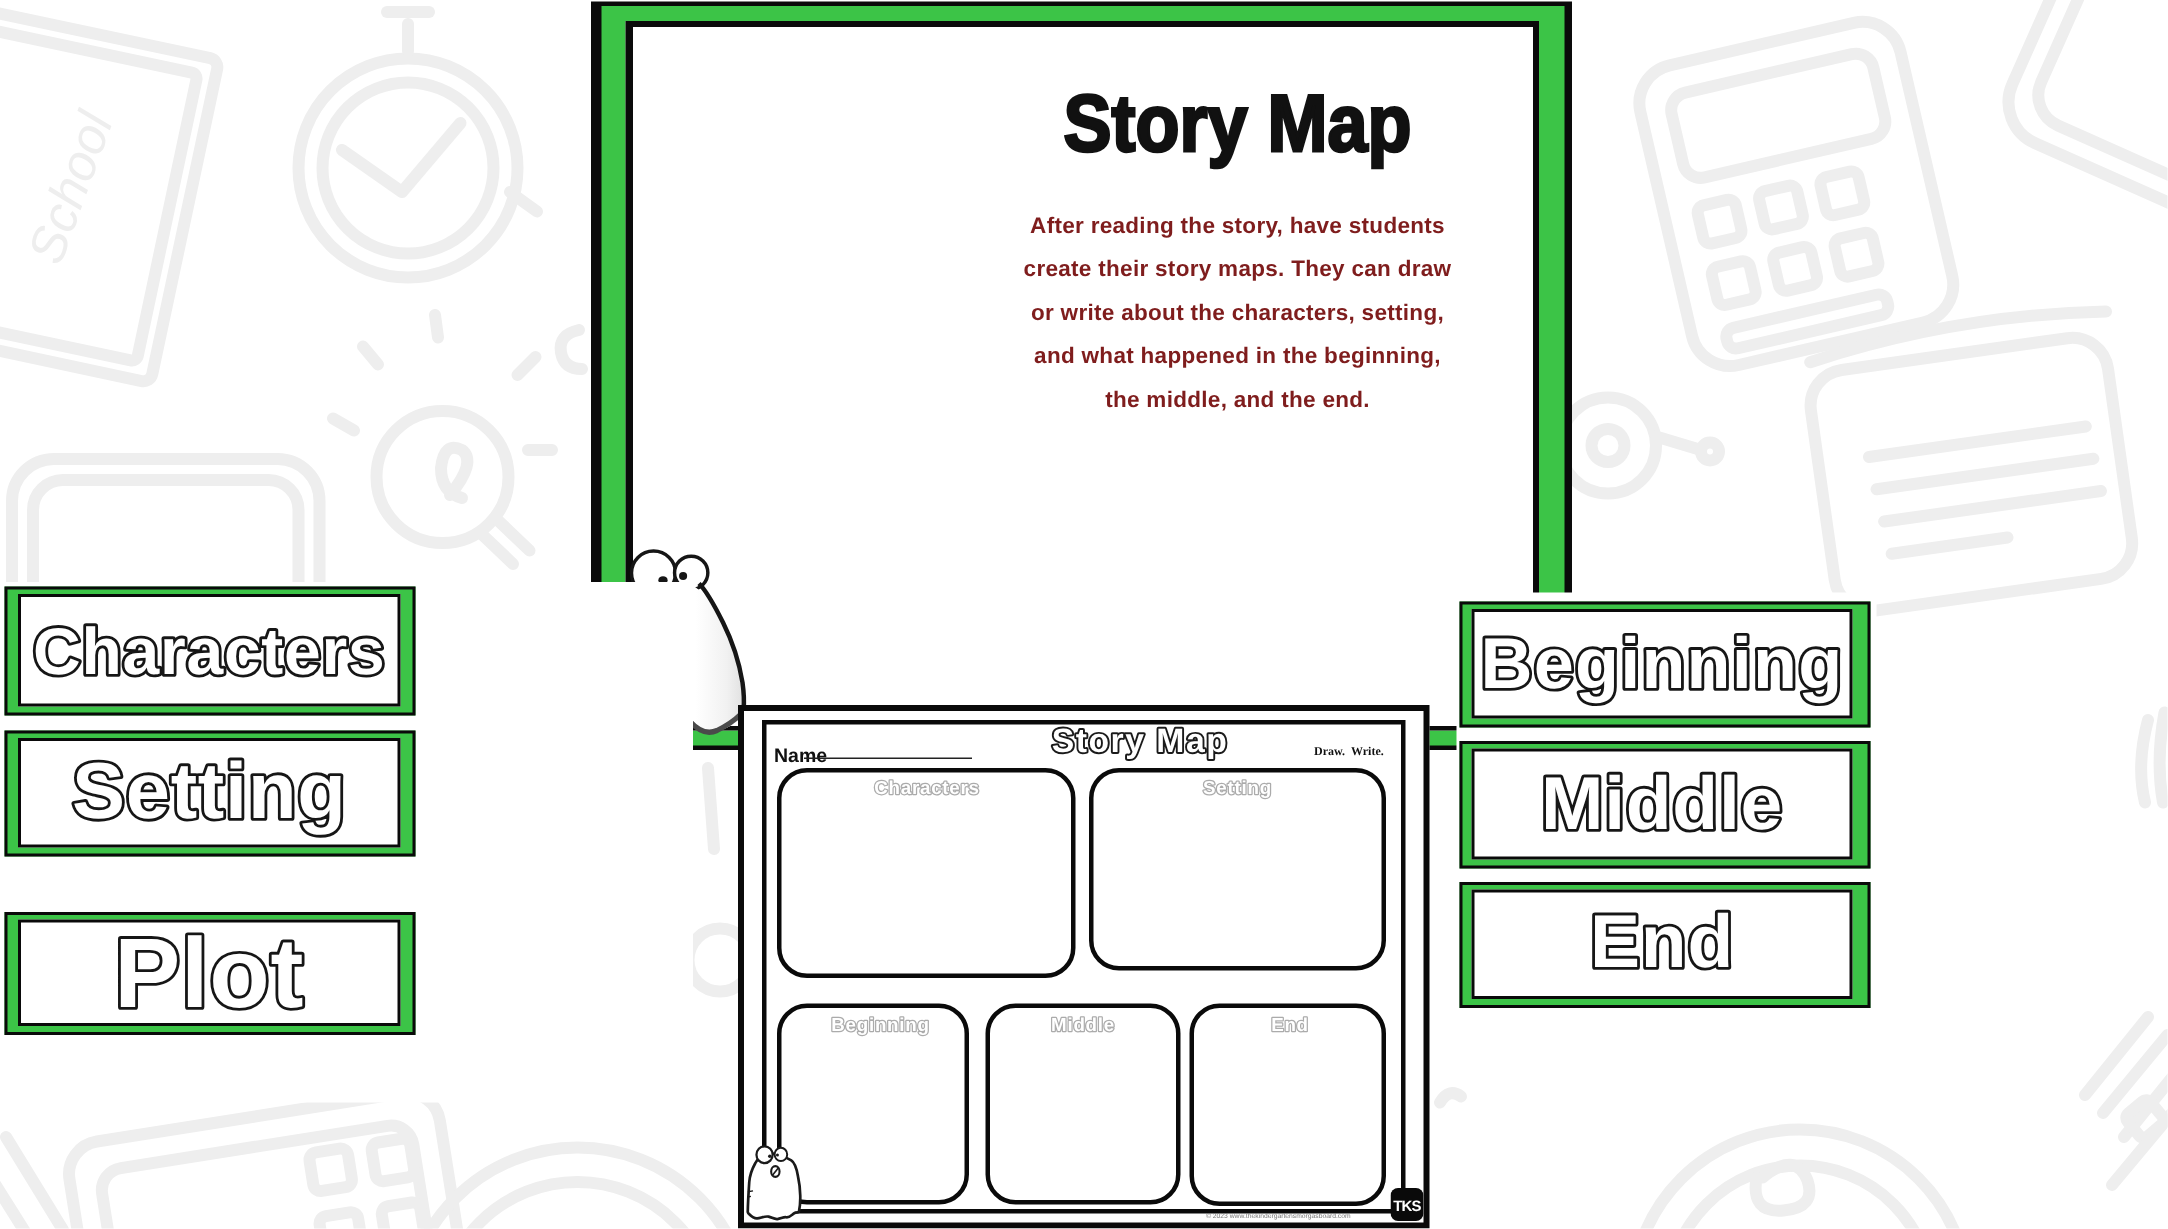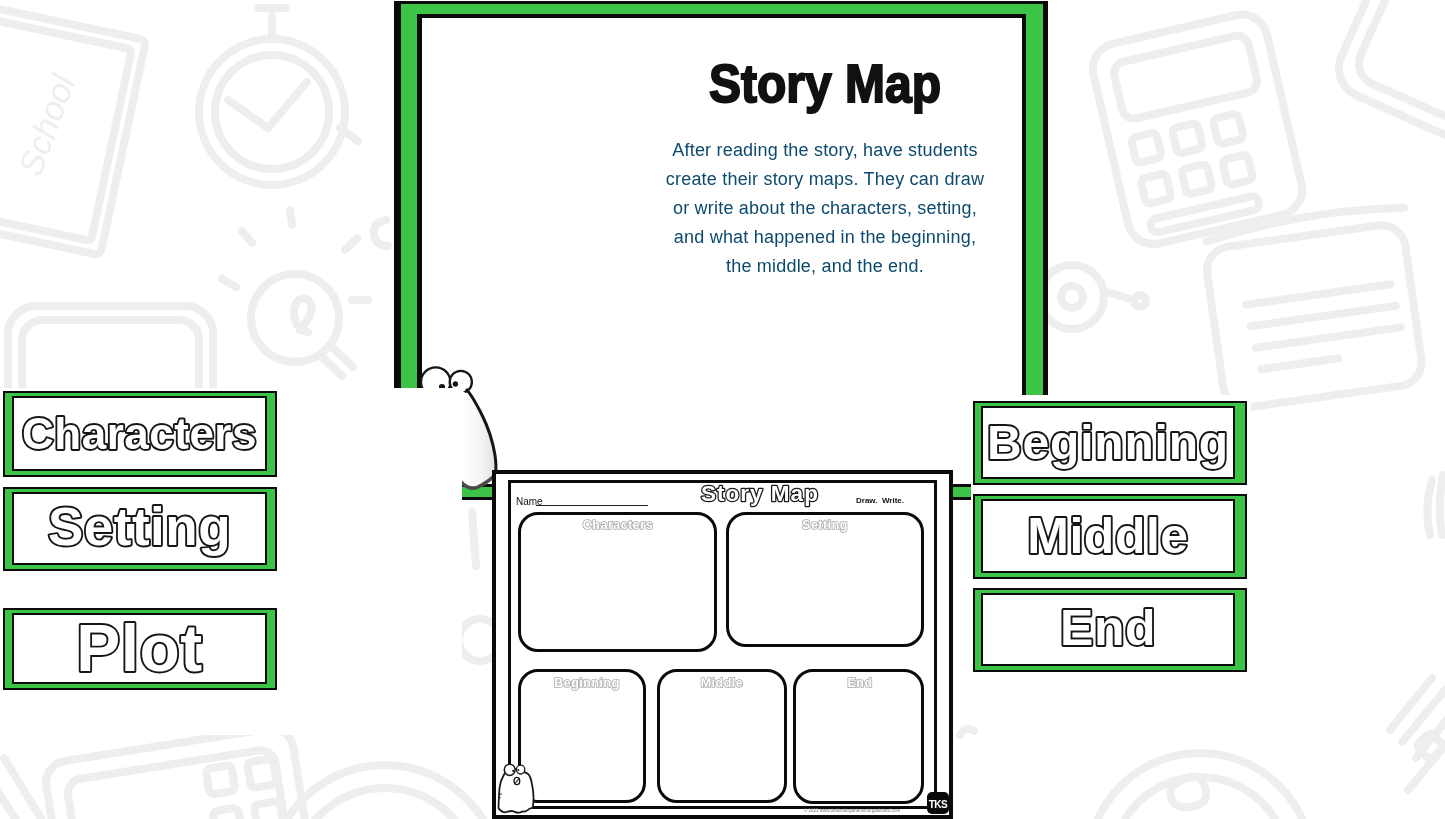--- a/index.html
+++ b/index.html
@@ -111,21 +111,21 @@
   <path d="M960 735 q6 -10 14 -4"></path>
 </svg>
 
 <div class="abs" style="left:394px;top:1px;width:654px;height:499px;background:#0a0a0a;">
   <div class="abs" style="left:7px;top:3px;right:5.5px;bottom:3.5px;background:#3cc447;"></div>
   <div class="abs" style="left:23.2px;top:13px;right:22.1px;bottom:13.5px;background:#fff;border-style:solid;border-color:#0a0a0a;border-left-width:5.8px;border-top-width:4.3px;border-right-width:4.4px;border-bottom-width:3.5px;"></div>
 </div>
 
 <div class="abs" style="left:560px;top:57px;width:530px;text-align:center;font-size:48px;font-weight:bold;color:#111;letter-spacing:0px;-webkit-text-stroke:1.8px #111;transform:scaleY(1.12);transform-origin:50% 0;line-height:48px;">Story Map</div>
 
-<div class="abs" style="left:560px;top:136px;width:530px;text-align:center;font-size:18px;font-weight:normal;color:#0c4a6e;line-height:29px;letter-spacing:0.2px;">
+<div class="abs" style="left:560px;top:136px;width:530px;text-align:center;font-size:15px;font-weight:bold;color:#7f1d1d;line-height:29px;letter-spacing:0.2px;">
 After reading the story, have students<br>
 create their story maps. They can draw<br>
 or write about the characters, setting,<br>
 and what happened in the beginning,<br>
 the middle, and the end.
 </div>
 
 <svg class="abs" style="left:400px;top:355px" width="100" height="150" viewBox="0 0 100 150">
   <defs>
     <linearGradient id="gh" x1="0" y1="0" x2="1" y2="0">
@@ -199,24 +199,24 @@
 </div>
 
 <div class="abs" style="left:492px;top:470px;width:461px;height:349px;background:#fff;border:4px solid #0a0a0a;box-sizing:border-box;">
 
   <div class="abs" style="left:11.5px;top:5.5px;right:12px;bottom:6.5px;border:3.5px solid #0a0a0a;"></div>
 
   <svg class="abs" style="left:196px;top:5px" width="136" height="34">
     <text x="68" y="22" text-anchor="middle" font-size="22.5" font-weight="bold" fill="#fff" stroke="#1a1a1a" stroke-width="2.6" paint-order="stroke" stroke-linejoin="round" stroke-linecap="round" letter-spacing="1">Story Map</text>
   </svg>
 
-  <div class="abs" style="left:20px;top:22px;font-size:10px;font-weight:normal;color:#111;">Name</div>
+  <div class="abs" style="left:20px;top:22px;font-size:13px;font-weight:bold;color:#111;">Name</div>
   <div class="abs" style="left:40px;top:30.8px;width:112px;border-bottom:1.2px solid #222;"></div>
 
-  <div class="abs" style="left:360px;top:22px;font-size:8px;font-weight:bold;color:#111;">Draw.&nbsp;&nbsp;Write.</div>
+  <div class="abs" style="left:380px;top:22px;font-size:8px;font-weight:bold;color:#111;font-family:Liberation Serif, serif;">Draw.&nbsp;&nbsp;Write.</div>
 
   <div class="abs" style="left:22px;top:38px;width:199px;height:140px;border:3.5px solid #0a0a0a;border-radius:20px;box-sizing:border-box;"></div>
   <svg class="abs" style="left:62px;top:41px" width="120" height="20">
     <text x="60" y="14" text-anchor="middle" font-size="12.5" font-weight="bold" fill="#fff" stroke="#ababab" stroke-width="1.7" paint-order="stroke" stroke-linejoin="round" stroke-linecap="round" letter-spacing="0.5">Characters</text>
   </svg>
 
   <div class="abs" style="left:230px;top:38px;width:198px;height:135px;border:3.5px solid #0a0a0a;border-radius:20px;box-sizing:border-box;"></div>
   <svg class="abs" style="left:269px;top:41px" width="120" height="20">
     <text x="60" y="14" text-anchor="middle" font-size="12.5" font-weight="bold" fill="#fff" stroke="#ababab" stroke-width="1.7" paint-order="stroke" stroke-linejoin="round" stroke-linecap="round" letter-spacing="0.5">Setting</text>
   </svg>

